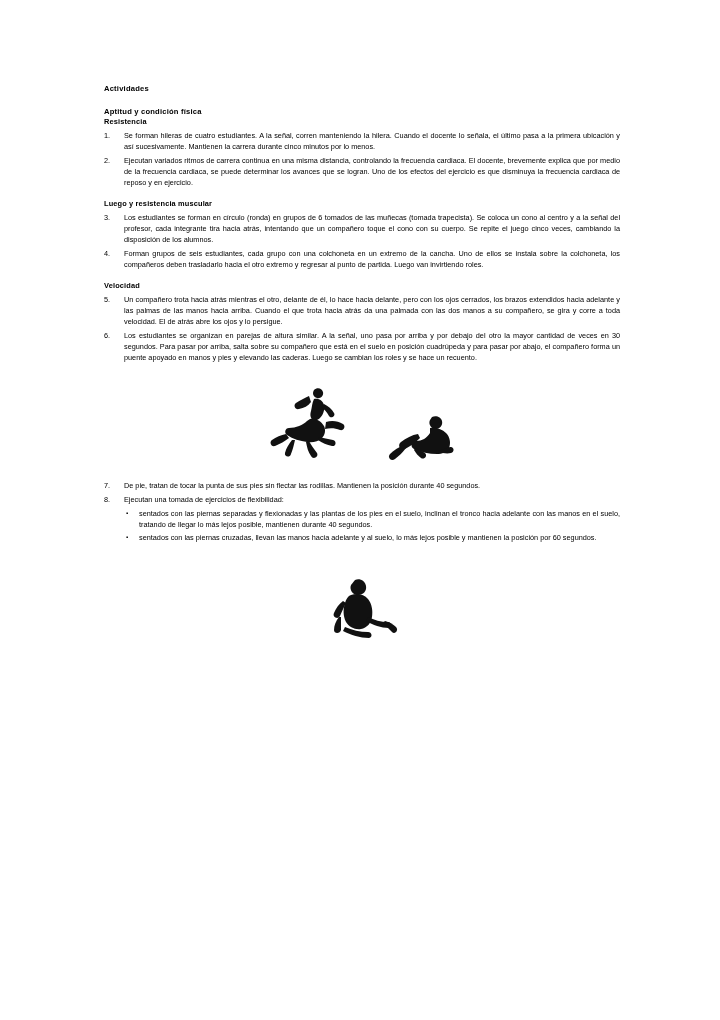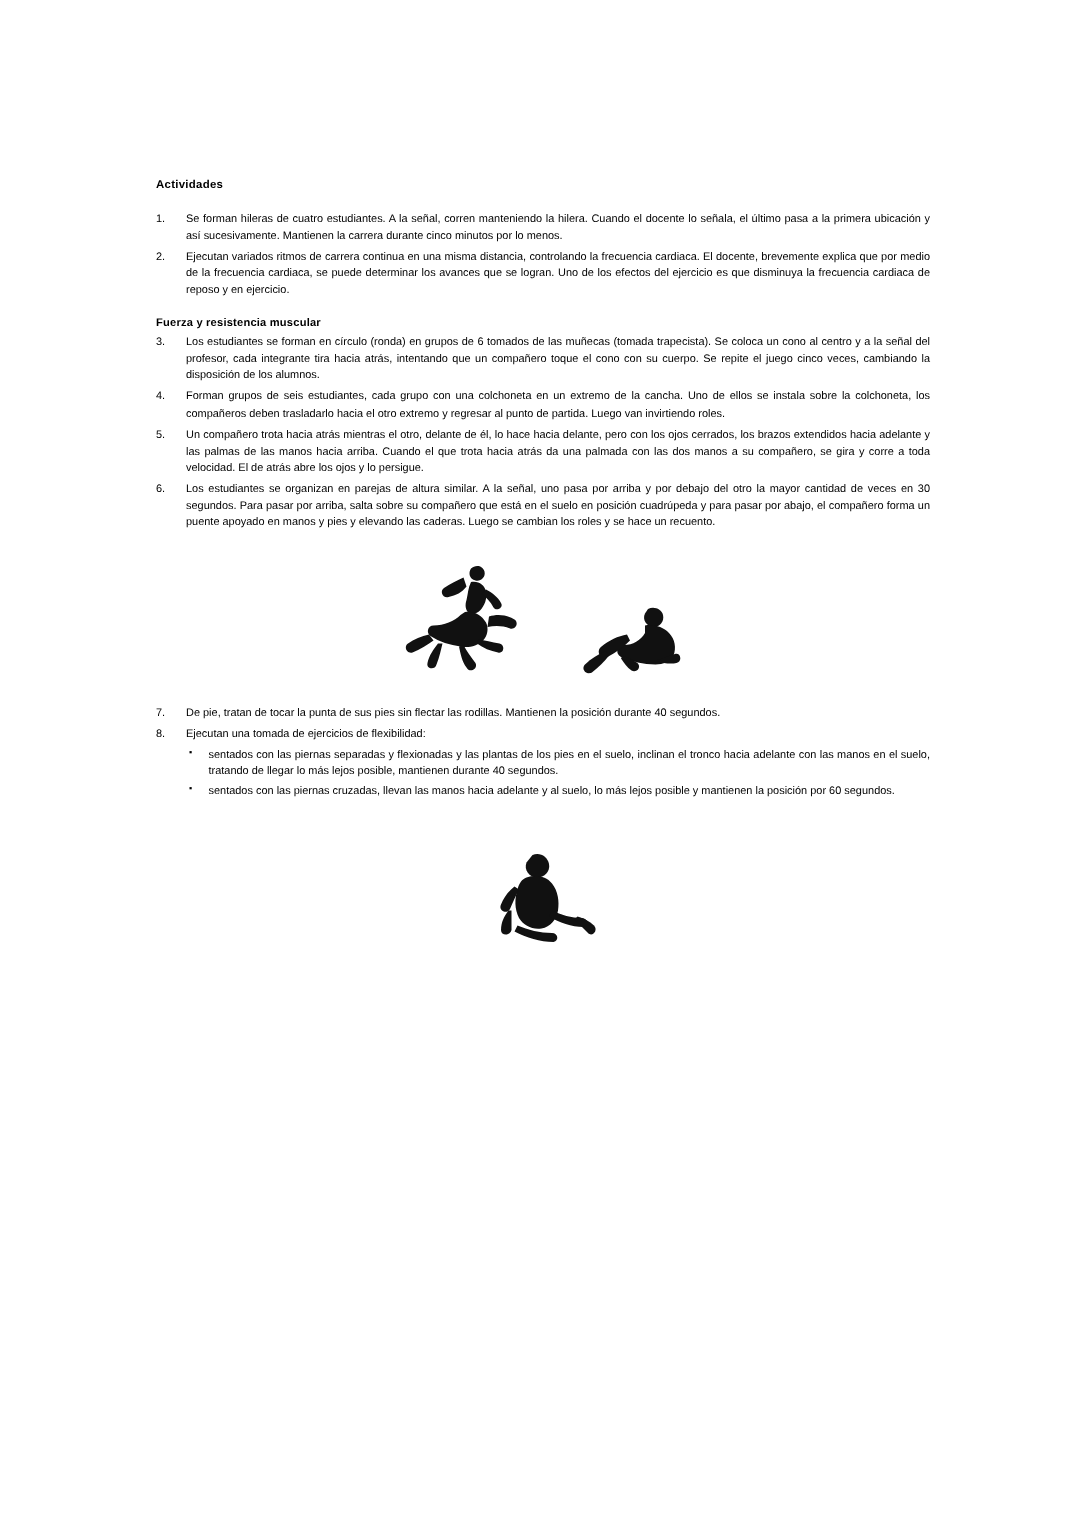--- a/index.html
+++ b/index.html
@@ -20,21 +20,20 @@
     left: 0; top: 0;
     width: 720px;
     height: 1020px;
     background: #ffffff;
   }
   .content {
     position: absolute;
     left: 104px;
     top: 84px;
     width: 516px;
-    margin-top: 34px;
   }
   .doc-title {
     font-size: 7.6px;
     font-weight: bold;
     letter-spacing: 0.2px;
     margin: 0 0 13px 0;
     line-height: 1.2;
   }
   .section-head {
     font-size: 7.6px;
@@ -102,40 +101,43 @@
   svg { display: block; }
 </style>
 </head>
 <body>
 
 <div class="page">
   <div class="content">
 
     <div class="doc-title">Actividades</div>
 
-
+    <div class="section-head">Aptitud y condición física</div>
+
+    <div class="sub-head">Resistencia</div>
     <div class="ol-item">
       <div class="ol-num">1.</div>
       <div class="ol-text">Se forman hileras de cuatro estudiantes. A la señal, corren manteniendo la hilera. Cuando el docente lo señala, el último pasa a la primera ubicación y así sucesivamente. Mantienen la carrera durante cinco minutos por lo menos.</div>
     </div>
     <div class="ol-item">
       <div class="ol-num">2.</div>
       <div class="ol-text">Ejecutan variados ritmos de carrera continua en una misma distancia, controlando la frecuencia cardiaca. El docente, brevemente explica que por medio de la frecuencia cardiaca, se puede determinar los avances que se logran. Uno de los efectos del ejercicio es que disminuya la frecuencia cardiaca de reposo y en ejercicio.</div>
     </div>
 
-    <div class="sub-head spaced">Fuerza y resistencia muscular</div>
+    <div class="sub-head spaced">Luego y resistencia muscular</div>
     <div class="ol-item">
       <div class="ol-num">3.</div>
       <div class="ol-text">Los estudiantes se forman en círculo (ronda) en grupos de 6 tomados de las muñecas (tomada trapecista). Se coloca un cono al centro y a la señal del profesor, cada integrante tira hacia atrás, intentando que un compañero toque el cono con su cuerpo. Se repite el juego cinco veces, cambiando la disposición de los alumnos.</div>
     </div>
     <div class="ol-item">
       <div class="ol-num">4.</div>
       <div class="ol-text">Forman grupos de seis estudiantes, cada grupo con una colchoneta en un extremo de la cancha. Uno de ellos se instala sobre la colchoneta, los compañeros deben trasladarlo hacia el otro extremo y regresar al punto de partida. Luego van invirtiendo roles.</div>
     </div>
 
+    <div class="sub-head spaced">Velocidad</div>
     <div class="ol-item">
       <div class="ol-num">5.</div>
       <div class="ol-text">Un compañero trota hacia atrás mientras el otro, delante de él, lo hace hacia delante, pero con los ojos cerrados, los brazos extendidos hacia adelante y las palmas de las manos hacia arriba. Cuando el que trota hacia atrás da una palmada con las dos manos a su compañero, se gira y corre a toda velocidad. El de atrás abre los ojos y lo persigue.</div>
     </div>
     <div class="ol-item">
       <div class="ol-num">6.</div>
       <div class="ol-text">Los estudiantes se organizan en parejas de altura similar. A la señal, uno pasa por arriba y por debajo del otro la mayor cantidad de veces en 30 segundos. Para pasar por arriba, salta sobre su compañero que está en el suelo en posición cuadrúpeda y para pasar por abajo, el compañero forma un puente apoyado en manos y pies y elevando las caderas. Luego se cambian los roles y se hace un recuento.</div>
     </div>
 
     <div class="fig-row">

